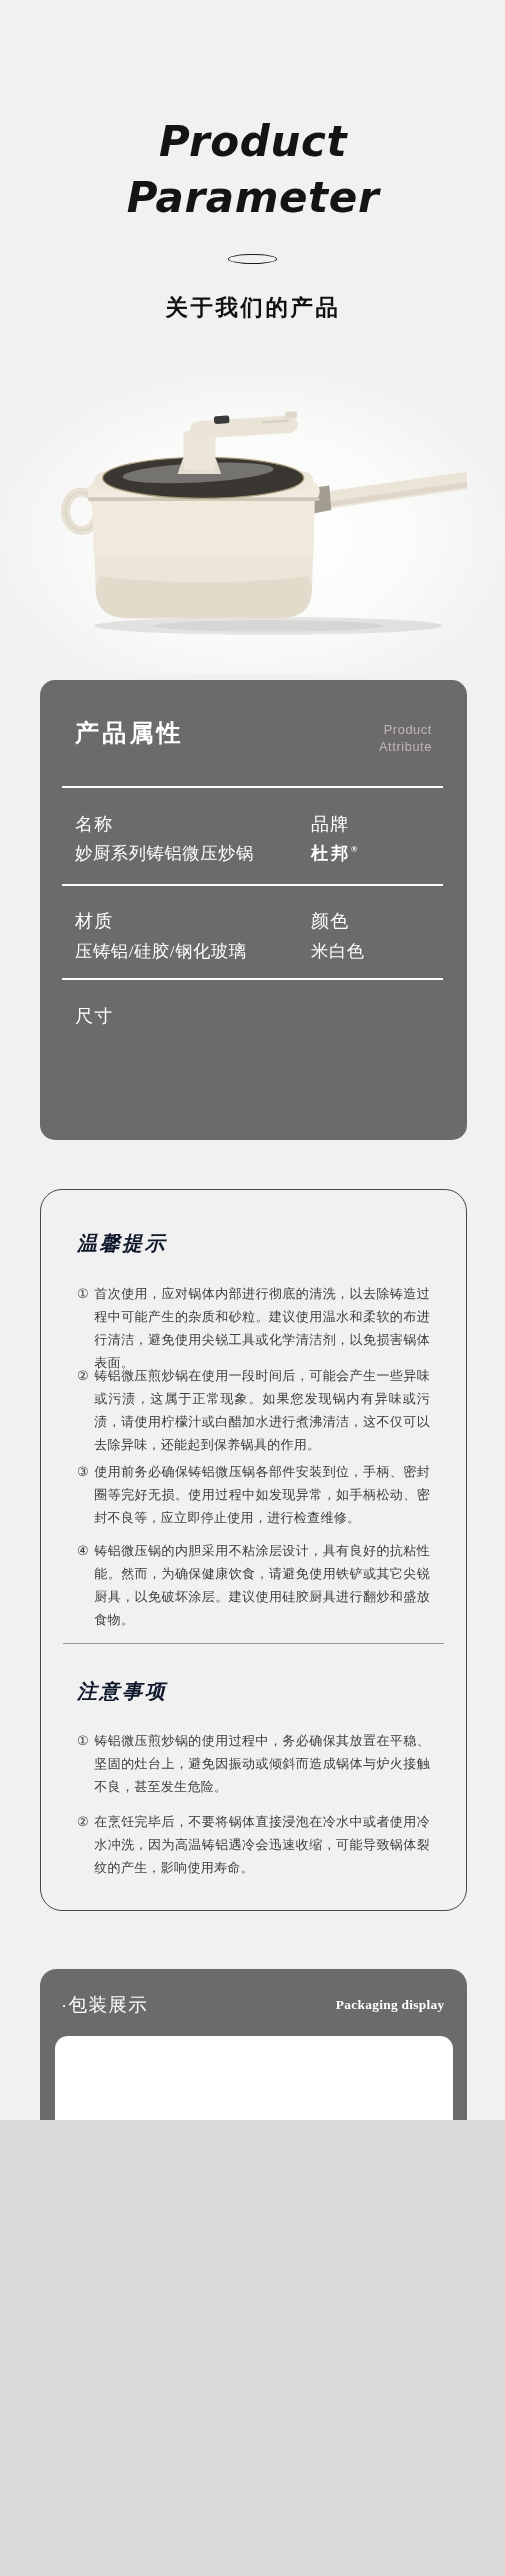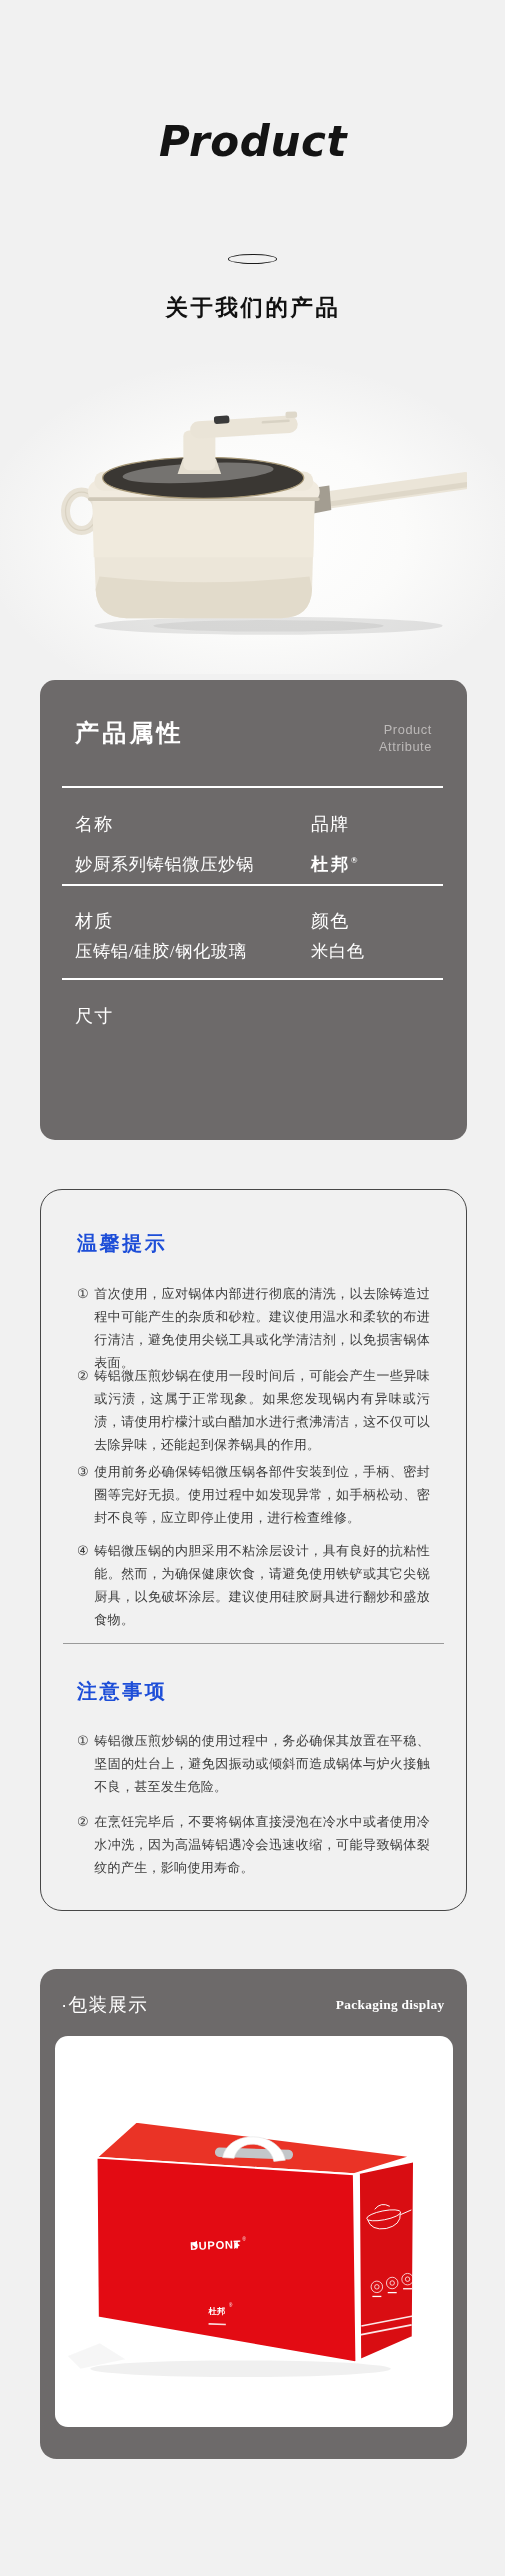--- a/index.html
+++ b/index.html
@@ -1,17 +1,17 @@
 <!DOCTYPE html>
 <html style="font-size:10.2px"><head>
 <meta charset="utf-8">
 <style>
   html,body{margin:0;padding:0;}
   body{background:#d9d9d9;font-family:"Liberation Sans",sans-serif;}
-  .canvas{position:relative;width:506px;height:2576px;margin:0 auto;background:#f1f1f1;overflow:hidden;}
+  .canvas{position:relative;width:506px;height:2120px;margin:0 auto;background:#f1f1f1;overflow:hidden;}
 
   
   .hero-title{position:absolute;top:114px;left:0;width:506px;text-align:center;
     font-family:"DejaVu Sans","Liberation Sans",sans-serif;font-weight:bold;font-style:italic;
     font-size:42px;line-height:56px;color:#141414;letter-spacing:0.6px;}
   .hero-ellipse{position:absolute;top:254px;left:228px;width:47px;height:7.7px;
     border:1.6px solid #1c1c1c;border-radius:50%;}
   .hero-subtitle{position:absolute;top:292px;left:0;width:506px;text-align:center;
     font-family:"Liberation Serif","DejaVu Serif",serif;font-size:22.4px;color:#111;
     letter-spacing:2.6px;font-weight:600;}
@@ -28,30 +28,30 @@
   .attr-card{top:680px;height:460px;background:#6d6a6a;border-radius:15px;color:#fff;
     font-family:"Liberation Serif","DejaVu Serif",serif;}
   .attr-title{position:absolute;top:37px;left:35px;font-size:24px;letter-spacing:3.2px;font-weight:600;}
   .attr-sub{position:absolute;top:41px;right:35px;text-align:right;color:#bcb9b8;
     font-family:"Liberation Sans",sans-serif;font-weight:300;font-size:12.8px;line-height:17.3px;letter-spacing:0.6px;}
   .attr-hr{position:absolute;left:22.4px;width:381px;height:1.9px;background:#ffffff;}
   .hr1{top:106px;} .hr2{top:204px;} .hr3{top:298px;}
   .attr-label{position:absolute;font-size:18px;letter-spacing:1.3px;color:#ffffff;}
   .attr-value{position:absolute;font-size:17.3px;letter-spacing:0.6px;color:#ffffff;}
   .colL{left:35px;} .colR{left:271px;}
-  .r1l{top:132px;} .r1v{top:161px;margin-top:11px;}
+  .r1l{top:132px;} .r1v{top:161px;}
   .r2l{top:229px;} .r2v{top:259px;}
   .r3l{top:324px;} .r3v{top:353px;}
   .brand-val{font-weight:bold;letter-spacing:2.6px;}
   .reg{font-size:9px;vertical-align:super;}
 
   
   .tips-card{top:1189px;height:722px;border:1.3px solid #474747;border-radius:22px;background:transparent;
     font-family:"Liberation Serif","DejaVu Serif",serif;color:#3c3c3c;}
-  .tips-title{position:absolute;left:36px;font-size:20px;letter-spacing:2.6px;color:#1d4ed8;font-weight:600;}
+  .tips-title{position:absolute;left:36px;font-size:20px;letter-spacing:2.6px;color:#0f172a;font-weight:600;font-style:italic;}
   .t-warm{top:40px;} .t-notice{top:488px;}
   .titem{position:absolute;left:36px;width:353px;padding-left:17.3px;box-sizing:border-box;
     font-size:13px;line-height:23px;letter-spacing:0.3px;text-align:justify;}
   .titem .mark{position:absolute;left:0;top:0;}
   .w1{top:92px;} .w2{top:174px;} .w3{top:270px;} .w4{top:349px;}
   .n1{top:539px;} .n2{top:620px;}
   .tips-hr{position:absolute;top:453px;left:22.4px;width:381px;height:1.3px;background:#9a9a9a;}
 
   
   .pack-card{top:1969px;height:490px;background:#6d6a6a;border-radius:16.6px;}
@@ -63,20 +63,21 @@
   .pack-white svg{position:absolute;top:0;left:0;}
   .dupont-logo{font-family:"Liberation Sans",sans-serif;font-weight:bold;letter-spacing:1px;}
 </style>
 </head>
 <body>
 
 <div class="canvas">
 
   <div class="hero-title">
     <div>Product</div>
+    <div>Parameter</div>
   </div>
   <div class="hero-ellipse"></div>
   <div class="hero-subtitle">关于我们的产品</div>
 
   <div class="photo">
     <svg width="429" height="301" viewBox="0 0 670 470">
 
       <ellipse cx="360" cy="437" rx="272" ry="14" fill="rgba(0,0,0,0.09)"></ellipse>
       <ellipse cx="360" cy="437" rx="180" ry="9" fill="rgba(0,0,0,0.06)"></ellipse>
 

